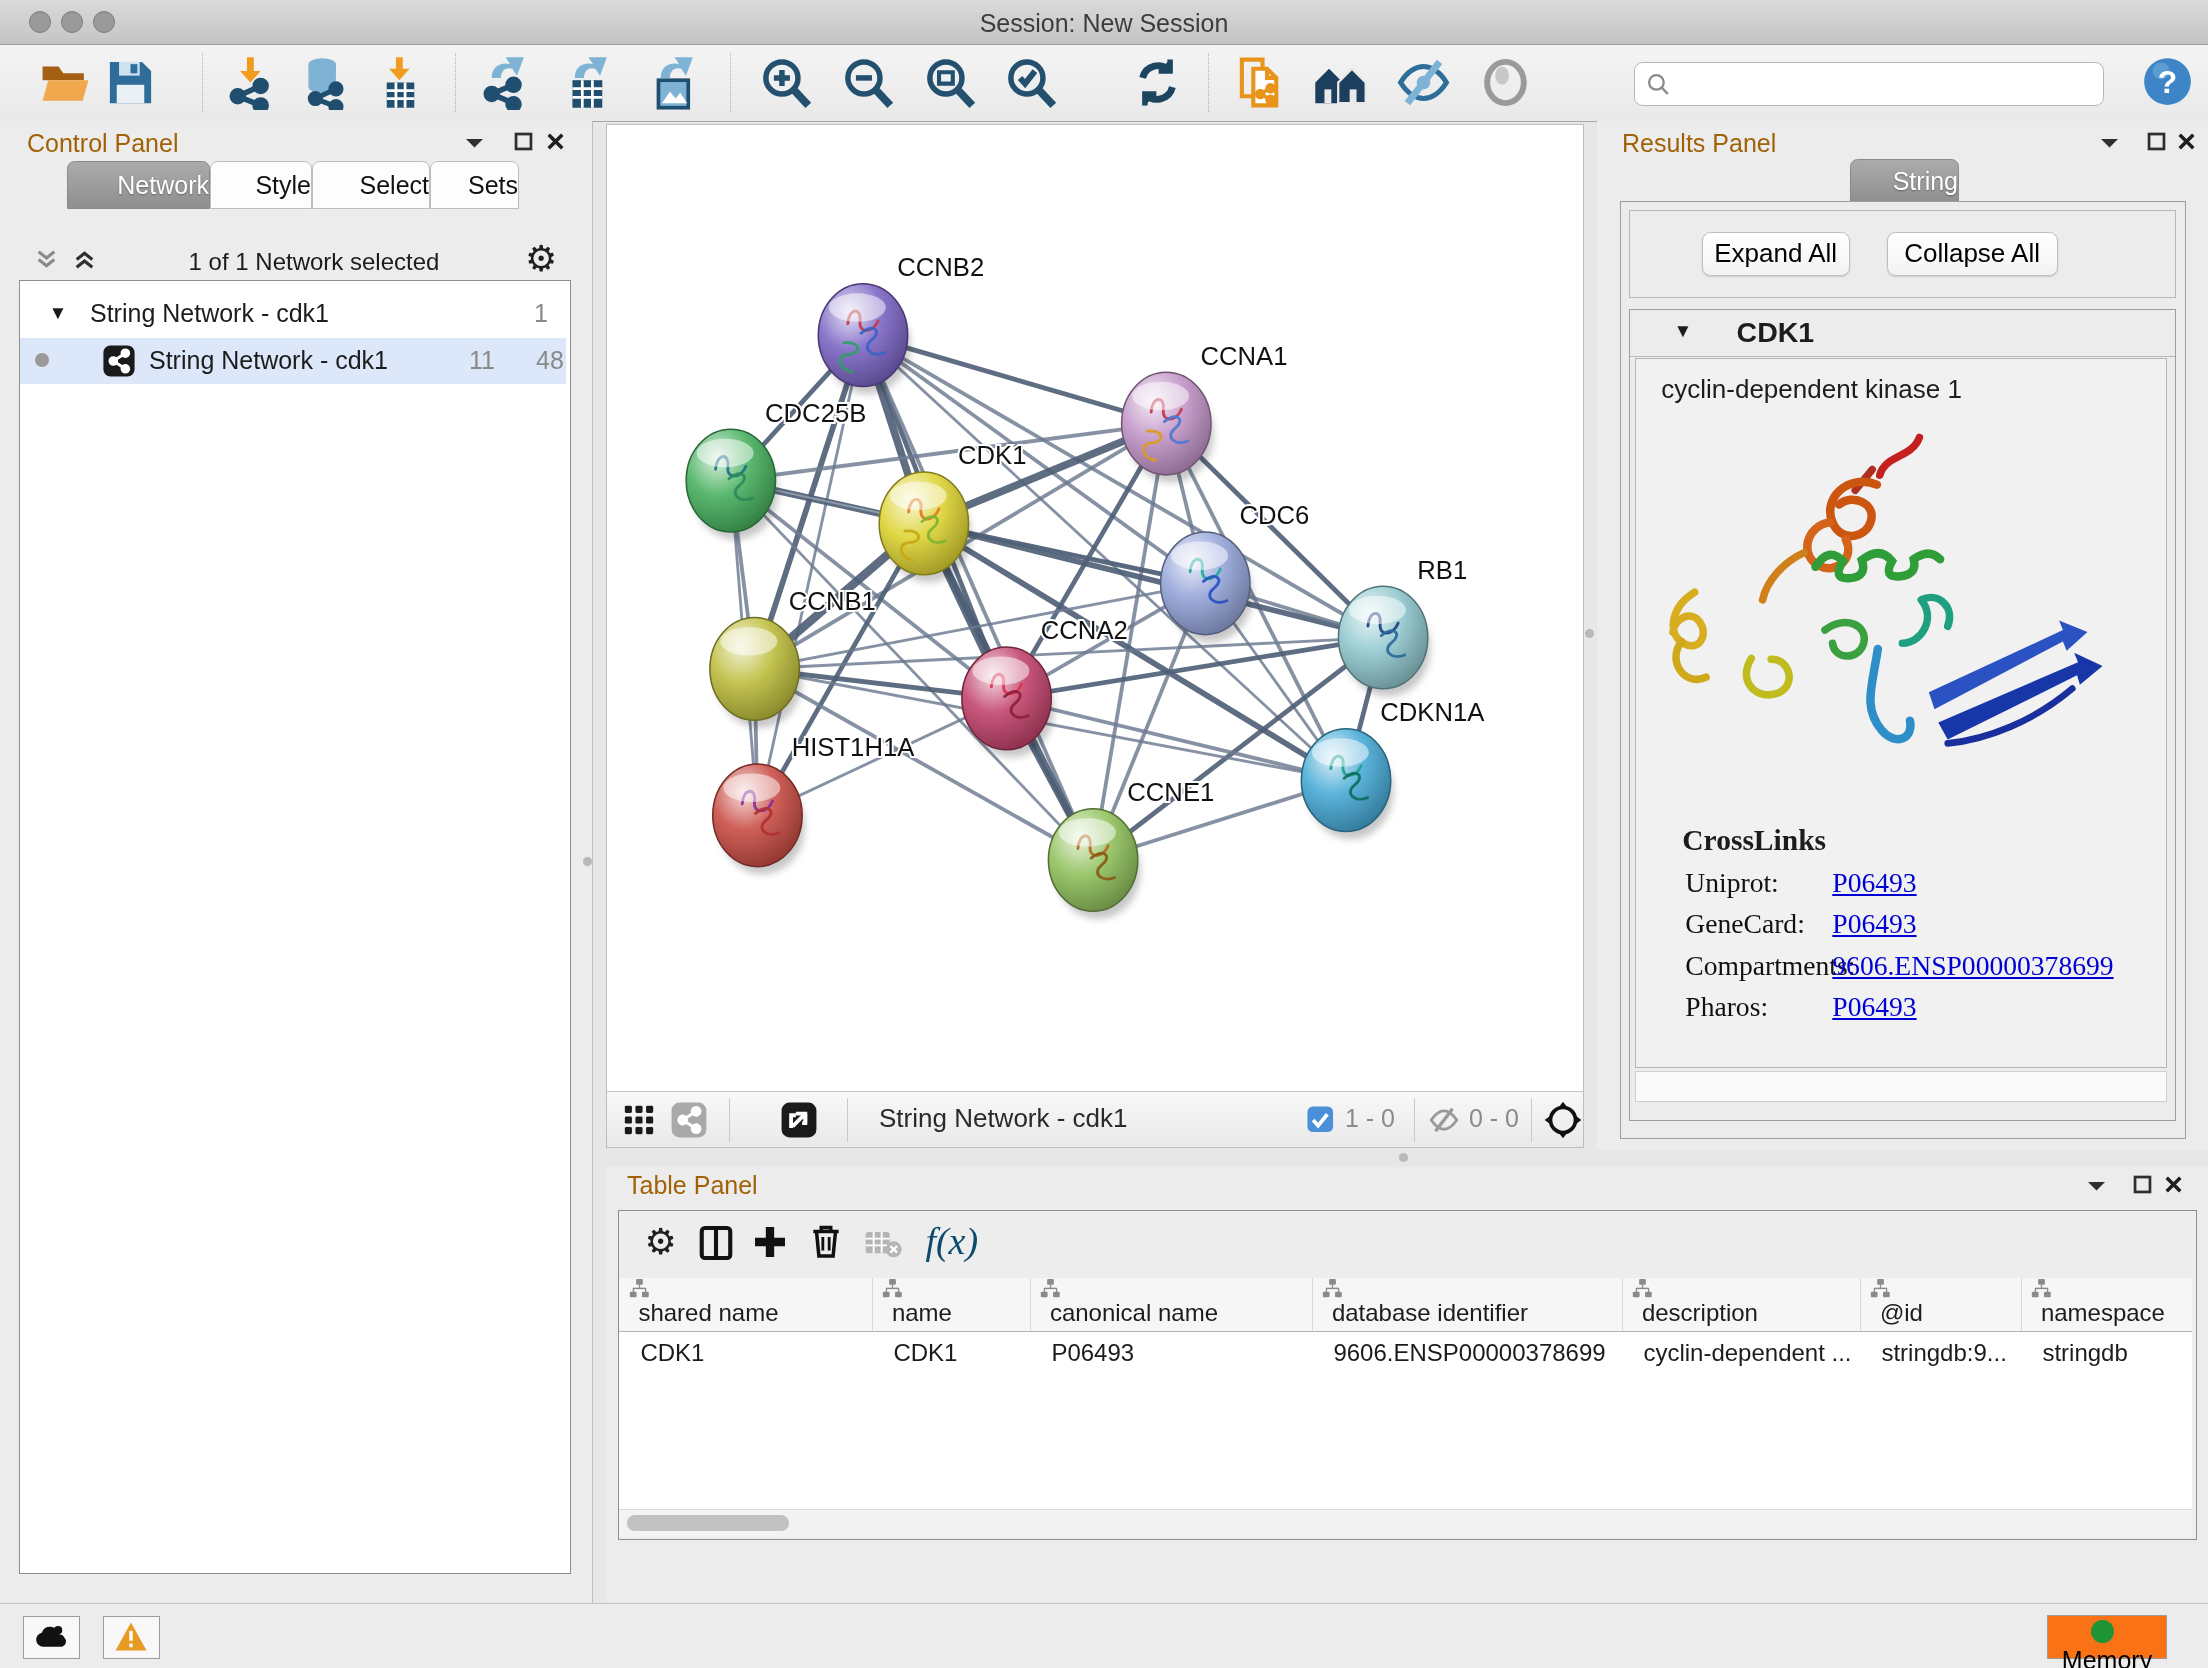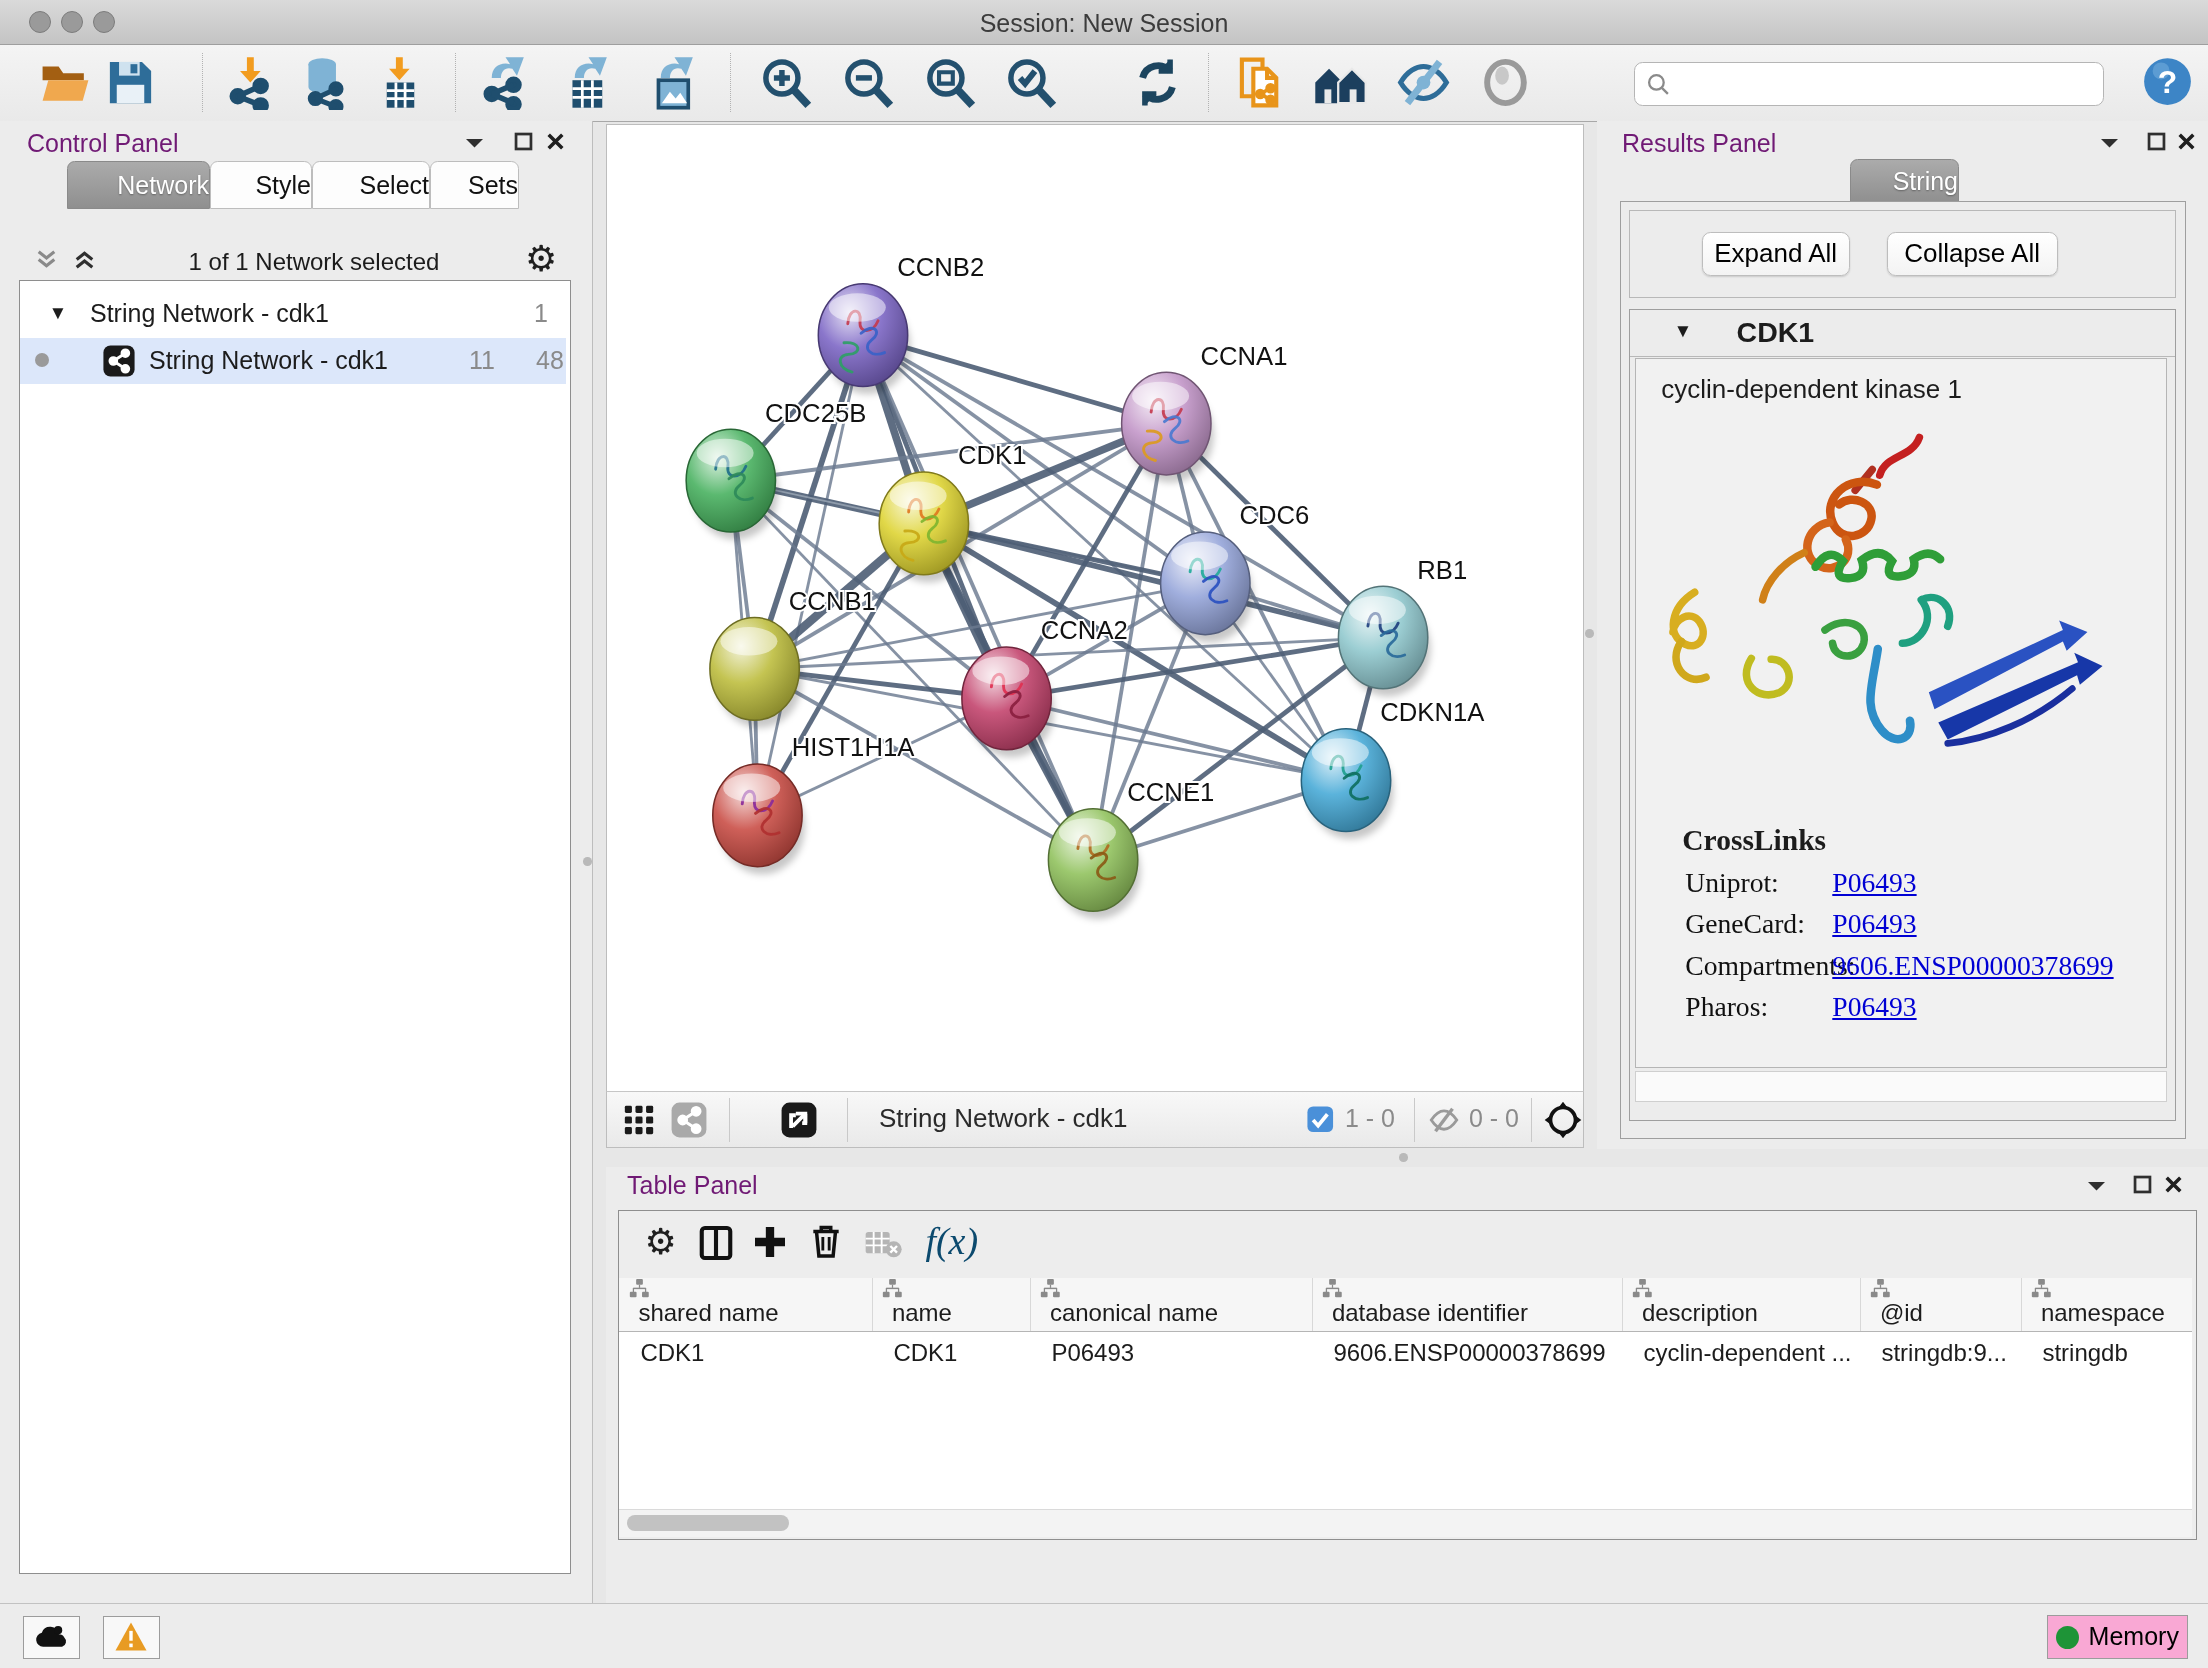--- a/index.html
+++ b/index.html
@@ -10,21 +10,21 @@
   #titlebar{left:0;top:0;width:2208px;height:44px;background:linear-gradient(#dadada,#c4c4c4);border-bottom:1px solid #9e9e9e}
   .tlight{width:20px;height:20px;border-radius:50%;background:#9a9a9a;border:1px solid #7c7c7c;top:10.5px}
   #win-title{width:100%;text-align:center;top:8.6px;font-size:25px;color:#3c3c3c}
   
   #toolbar{left:0;top:45px;width:2208px;height:76px;background:linear-gradient(#f4f4f4,#e9e9e9);border-bottom:1px solid #a8a8a8}
   .tbi{top:9.5px;width:55px;height:55px;cursor:pointer}
   .tbsep{top:7.6px;width:0;height:59px;border-left:1.9px dotted #b2b2b2}
   #searchbox{left:1634px;top:17px;width:468px;height:42px;background:#fff;border:1px solid #b5b5b5;border-radius:8.6px}
   #searchbox input{position:absolute;left:46px;top:1.9px;width:409px;height:34px;border:0;outline:none;font-size:23px;background:transparent}
   
-  .phead{font-size:25px;color:#701a75}
+  .phead{font-size:25px;color:#a16207}
   .pbtns svg{cursor:pointer}
   .tab{display:inline-block;text-align:right;font-size:25px;line-height:46px;height:46px;background:#fdfdfd;border:1px solid #bdbdbd;border-radius:7.6px 7.6px 0 0;color:#111;cursor:pointer}
   .tab.sel{background:linear-gradient(#ababab,#8f8f8f);color:#fff;text-shadow:0 1px 1.9px rgba(0,0,0,.35);border-color:#8a8a8a}
   .wbtn{background:linear-gradient(#ffffff,#f3f3f3);border:1px solid #bdbdbd;border-radius:8.6px;font-size:26px;text-align:center;cursor:pointer;box-shadow:0 1px 1.9px rgba(0,0,0,.15)}
   
   #control-panel{left:0;top:121px;width:592px;height:1482px;background:#ececec;border-right:1px solid #bdbdbd}
   #cp-list{left:19px;top:159px;width:550px;height:1292px;background:#fff;border:1.9px solid #8e8e8e}
   .treerow{left:0;width:546px;height:46px;font-size:25px}
   .row-sel{background:#dce7fa}
   .cnt{color:#8a8a8a}
@@ -47,21 +47,21 @@
   #tp-box{left:12.4px;top:43px;width:1577px;height:328px;border:1.9px solid #8e8e8e;background:#ededed}
   #nodetable{border-collapse:collapse;table-layout:fixed;width:1573px;font-size:24px}
   #nodetable th{background:#f6f6f6;border-bottom:1.9px solid #b5b5b5;border-right:1px solid #d8d8d8;font-weight:normal;height:42px;text-align:left;padding:0 0 0 9.5px;white-space:nowrap;overflow:hidden}
   #nodetable td{height:42px;padding:0 0 0 21px;background:#fff;white-space:nowrap;overflow:hidden}
   .thlab{vertical-align:3.8px;margin-left:9.5px}
   #hscroll{left:0px;top:298px;width:1573px;height:27px;background:#f3f3f3;border-top:1px solid #dadada}
   #hthumb{left:7.6px;top:4.8px;width:162px;height:16px;border-radius:8.6px;background:#c2c2c2}
   
   #statusbar{left:0;top:1603px;width:2208px;height:66px;background:#ececec;border-top:1.9px solid #c2c2c2}
   .sbtn{top:12.4px;width:55px;height:41px;background:#f8f8f8;border:1.9px solid #9c9c9c;cursor:pointer}
-  #memory-btn{left:2047px;top:10.5px;width:141px;height:44px;background:#f9a8d4;border:1.9px solid #9c9c9c;font-size:25px;cursor:pointer}
+  #memory-btn{left:2047px;top:10.5px;width:120px;height:44px;background:#f97316;border:1.9px solid #9c9c9c;font-size:25px;cursor:pointer}
   .dot-handle{width:8.6px;height:8.6px;border-radius:50%;background:#b9b9b9}
   .fx{font-family:"Liberation Serif",serif;font-style:italic;font-size:38px;color:#0c4a6e}
   .gear{font-family:"DejaVu Sans",sans-serif;font-size:36px;color:#1f1f1f;line-height:36px}
 </style>
 </head>
 <body>
 
 <div id="titlebar" class="abs">
   <span class="tlight abs" style="left:28.5px"></span>
   <span class="tlight abs" style="left:61px"></span>

